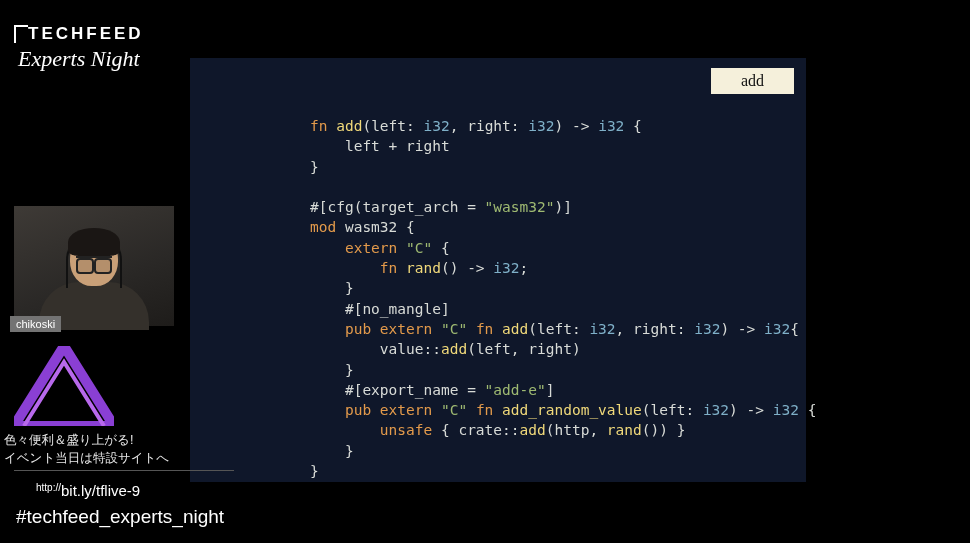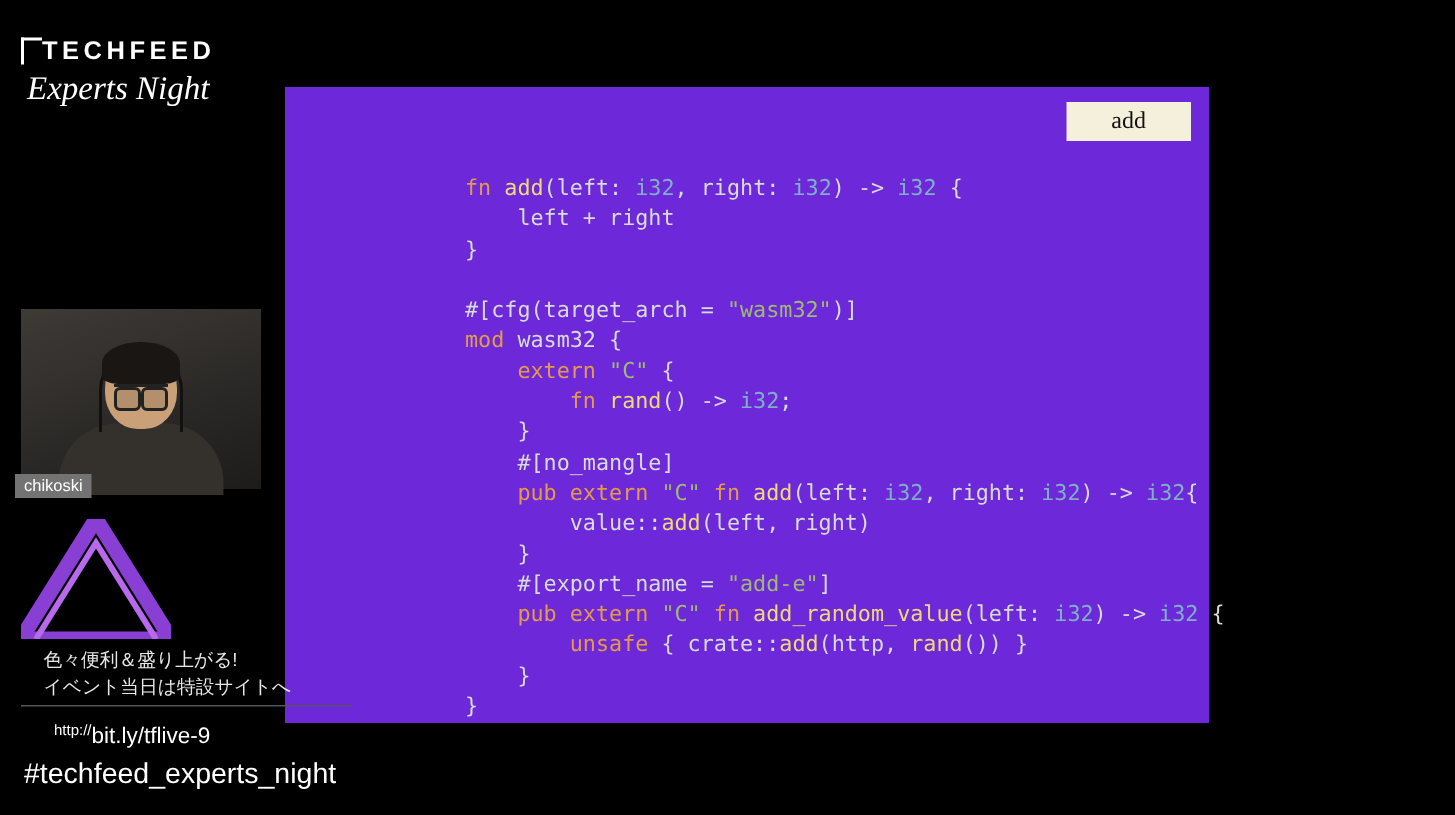--- a/index.html
+++ b/index.html
@@ -39,21 +39,21 @@
     font-style: italic;
     margin-top: 2px;
     margin-left: 4px;
   }
   .slide {
     position: absolute;
     left: 190px;
     top: 58px;
     width: 616px;
     height: 424px;
-    background: #6d28d9;
+    background: #0f172a;
   }
   .add-tag {
     position: absolute;
     right: 12px;
     top: 10px;
     background: #f5f0db;
     color: #111;
     font-family: serif;
     font-size: 16px;
     padding: 4px 30px;
@@ -149,21 +149,21 @@
   .triangle {
     position: absolute;
     left: 14px;
     top: 346px;
     width: 100px;
     height: 80px;
   }
   .triangle svg { width: 100%; height: 100%; }
   .info-text {
     position: absolute;
-    left: 29px;
+    left: 4px;
     font-size: 12.5px;
     color: #e8e8e8;
   }
   .info-line1 { top: 432px; }
   .info-line2 { top: 450px; }
   .divider {
     position: absolute;
     left: 14px;
     top: 470px;
     width: 220px;

